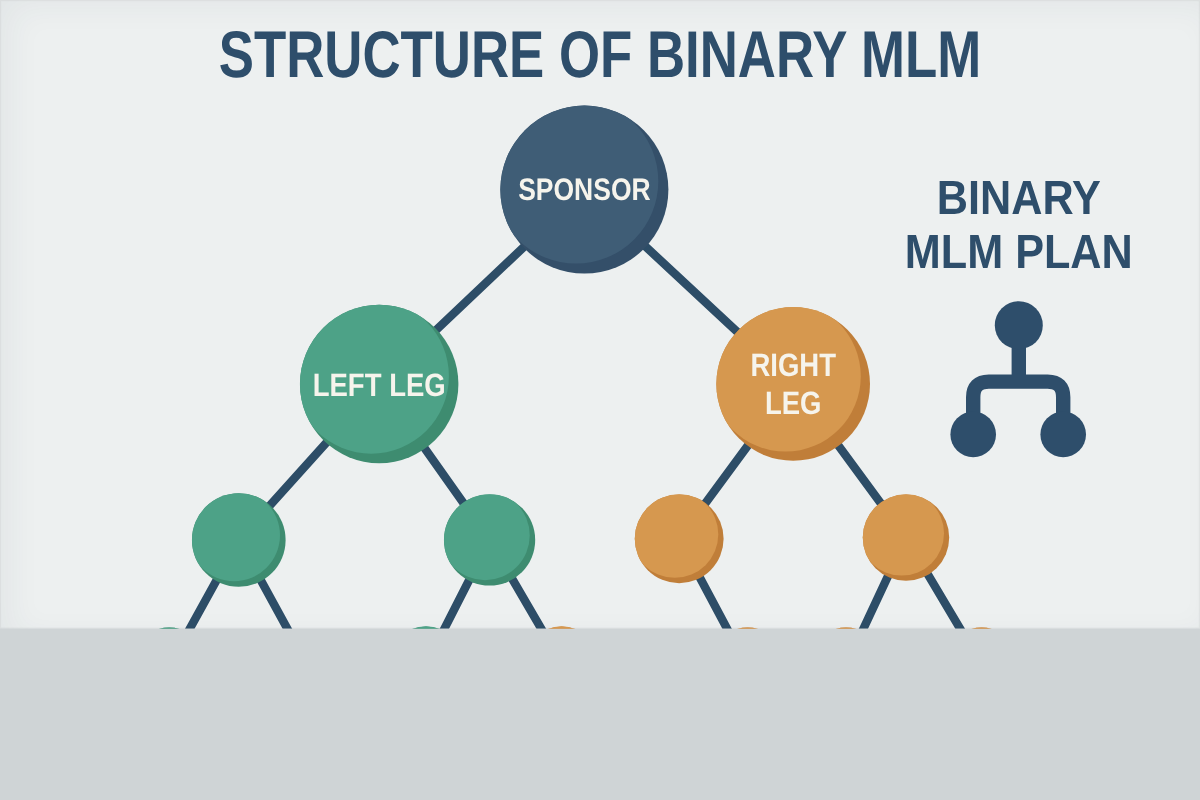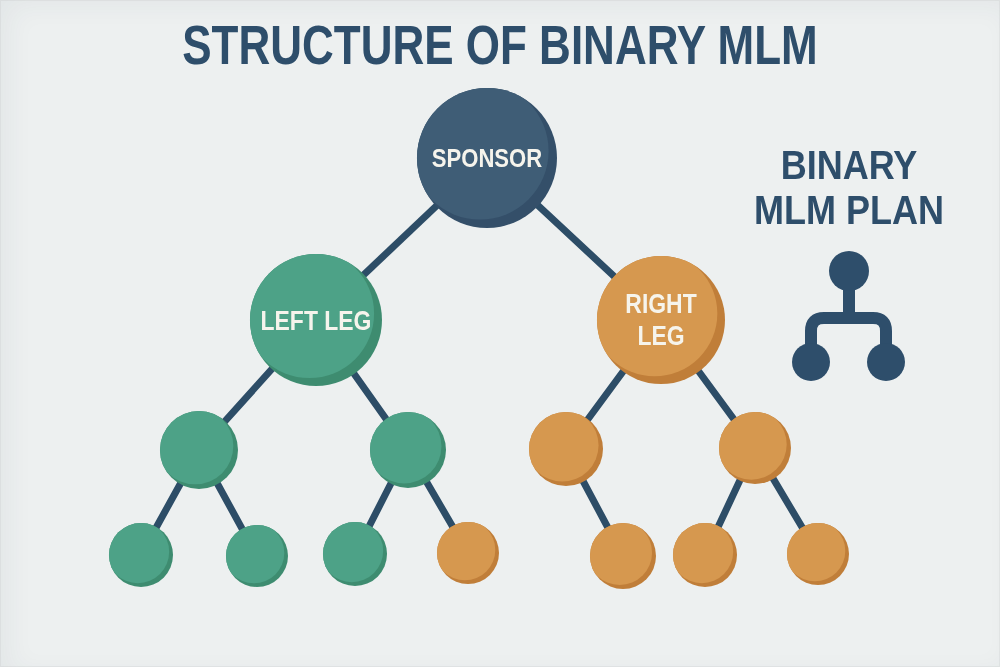--- a/index.html
+++ b/index.html
@@ -1,21 +1,21 @@
 <!DOCTYPE html>
 <html style="--background: #edf0f0; --ink: #2e4e6b; --line: #2d4d67; --node_text: #f6f4ec; --blue: #3f5d76; --blue_dark: #344f69; --green: #4da287; --green_dark: #3e8c70; --orange: #d6984f; --orange_dark: #c07e39;"><head>
 <meta charset="utf-8">
 <style>
   :root{
     --background:#edf0f0; --ink:#2e4e6b; --line:#2d4d67; --node_text:#f6f4ec;
   }
   *{margin:0;padding:0;box-sizing:border-box;}
   body{font-family:"Liberation Sans","DejaVu Sans",sans-serif;background:#cfd4d6;}
   .stage{
-    position:relative;width:1000px;height:667px;overflow:hidden;
+    position:relative;width:1000px;height:524px;overflow:hidden;
     background:var(--background);
     box-shadow:inset 0 0 0 1px rgba(0,0,0,0.04), inset 10px 6px 26px rgba(40,60,70,0.05);
   }
   .main-title{
     position:absolute;top:14px;left:0;width:1000px;height:62px;
     display:flex;align-items:center;justify-content:center;
     font-size:55px;font-weight:700;color:var(--ink);
     letter-spacing:0px;white-space:nowrap;
     transform:scaleX(0.80);transform-origin:50% 50%;
   }

